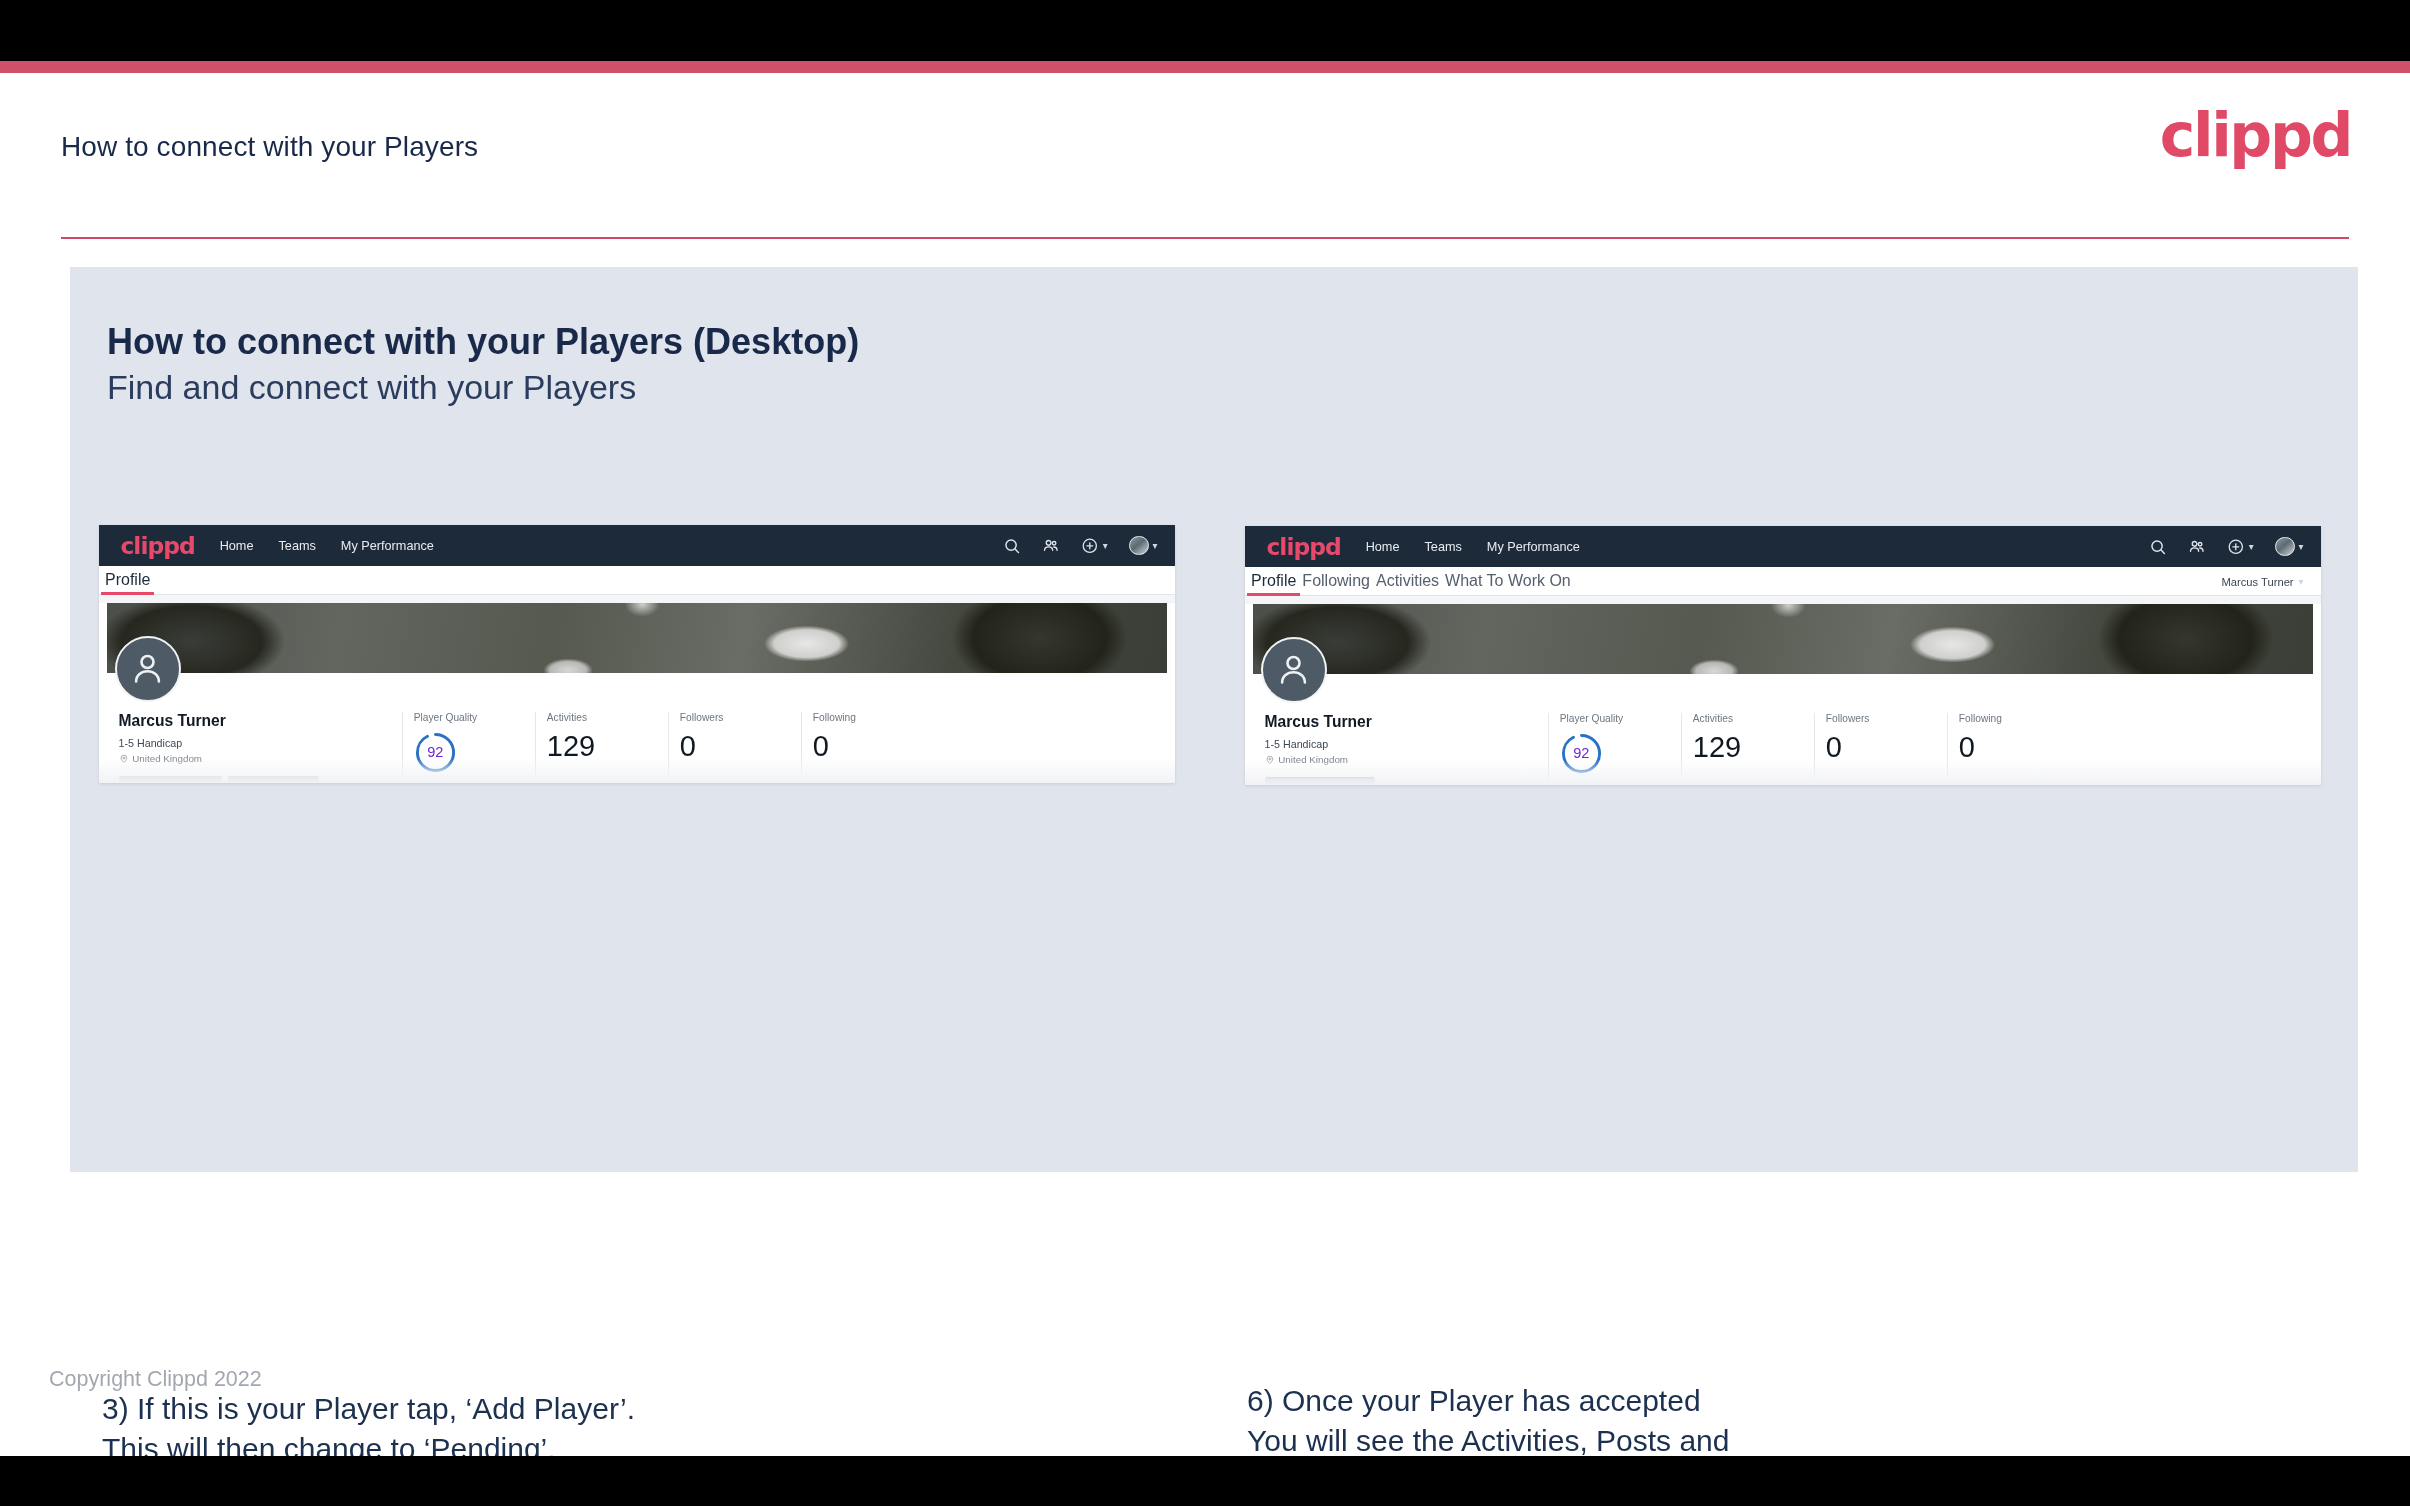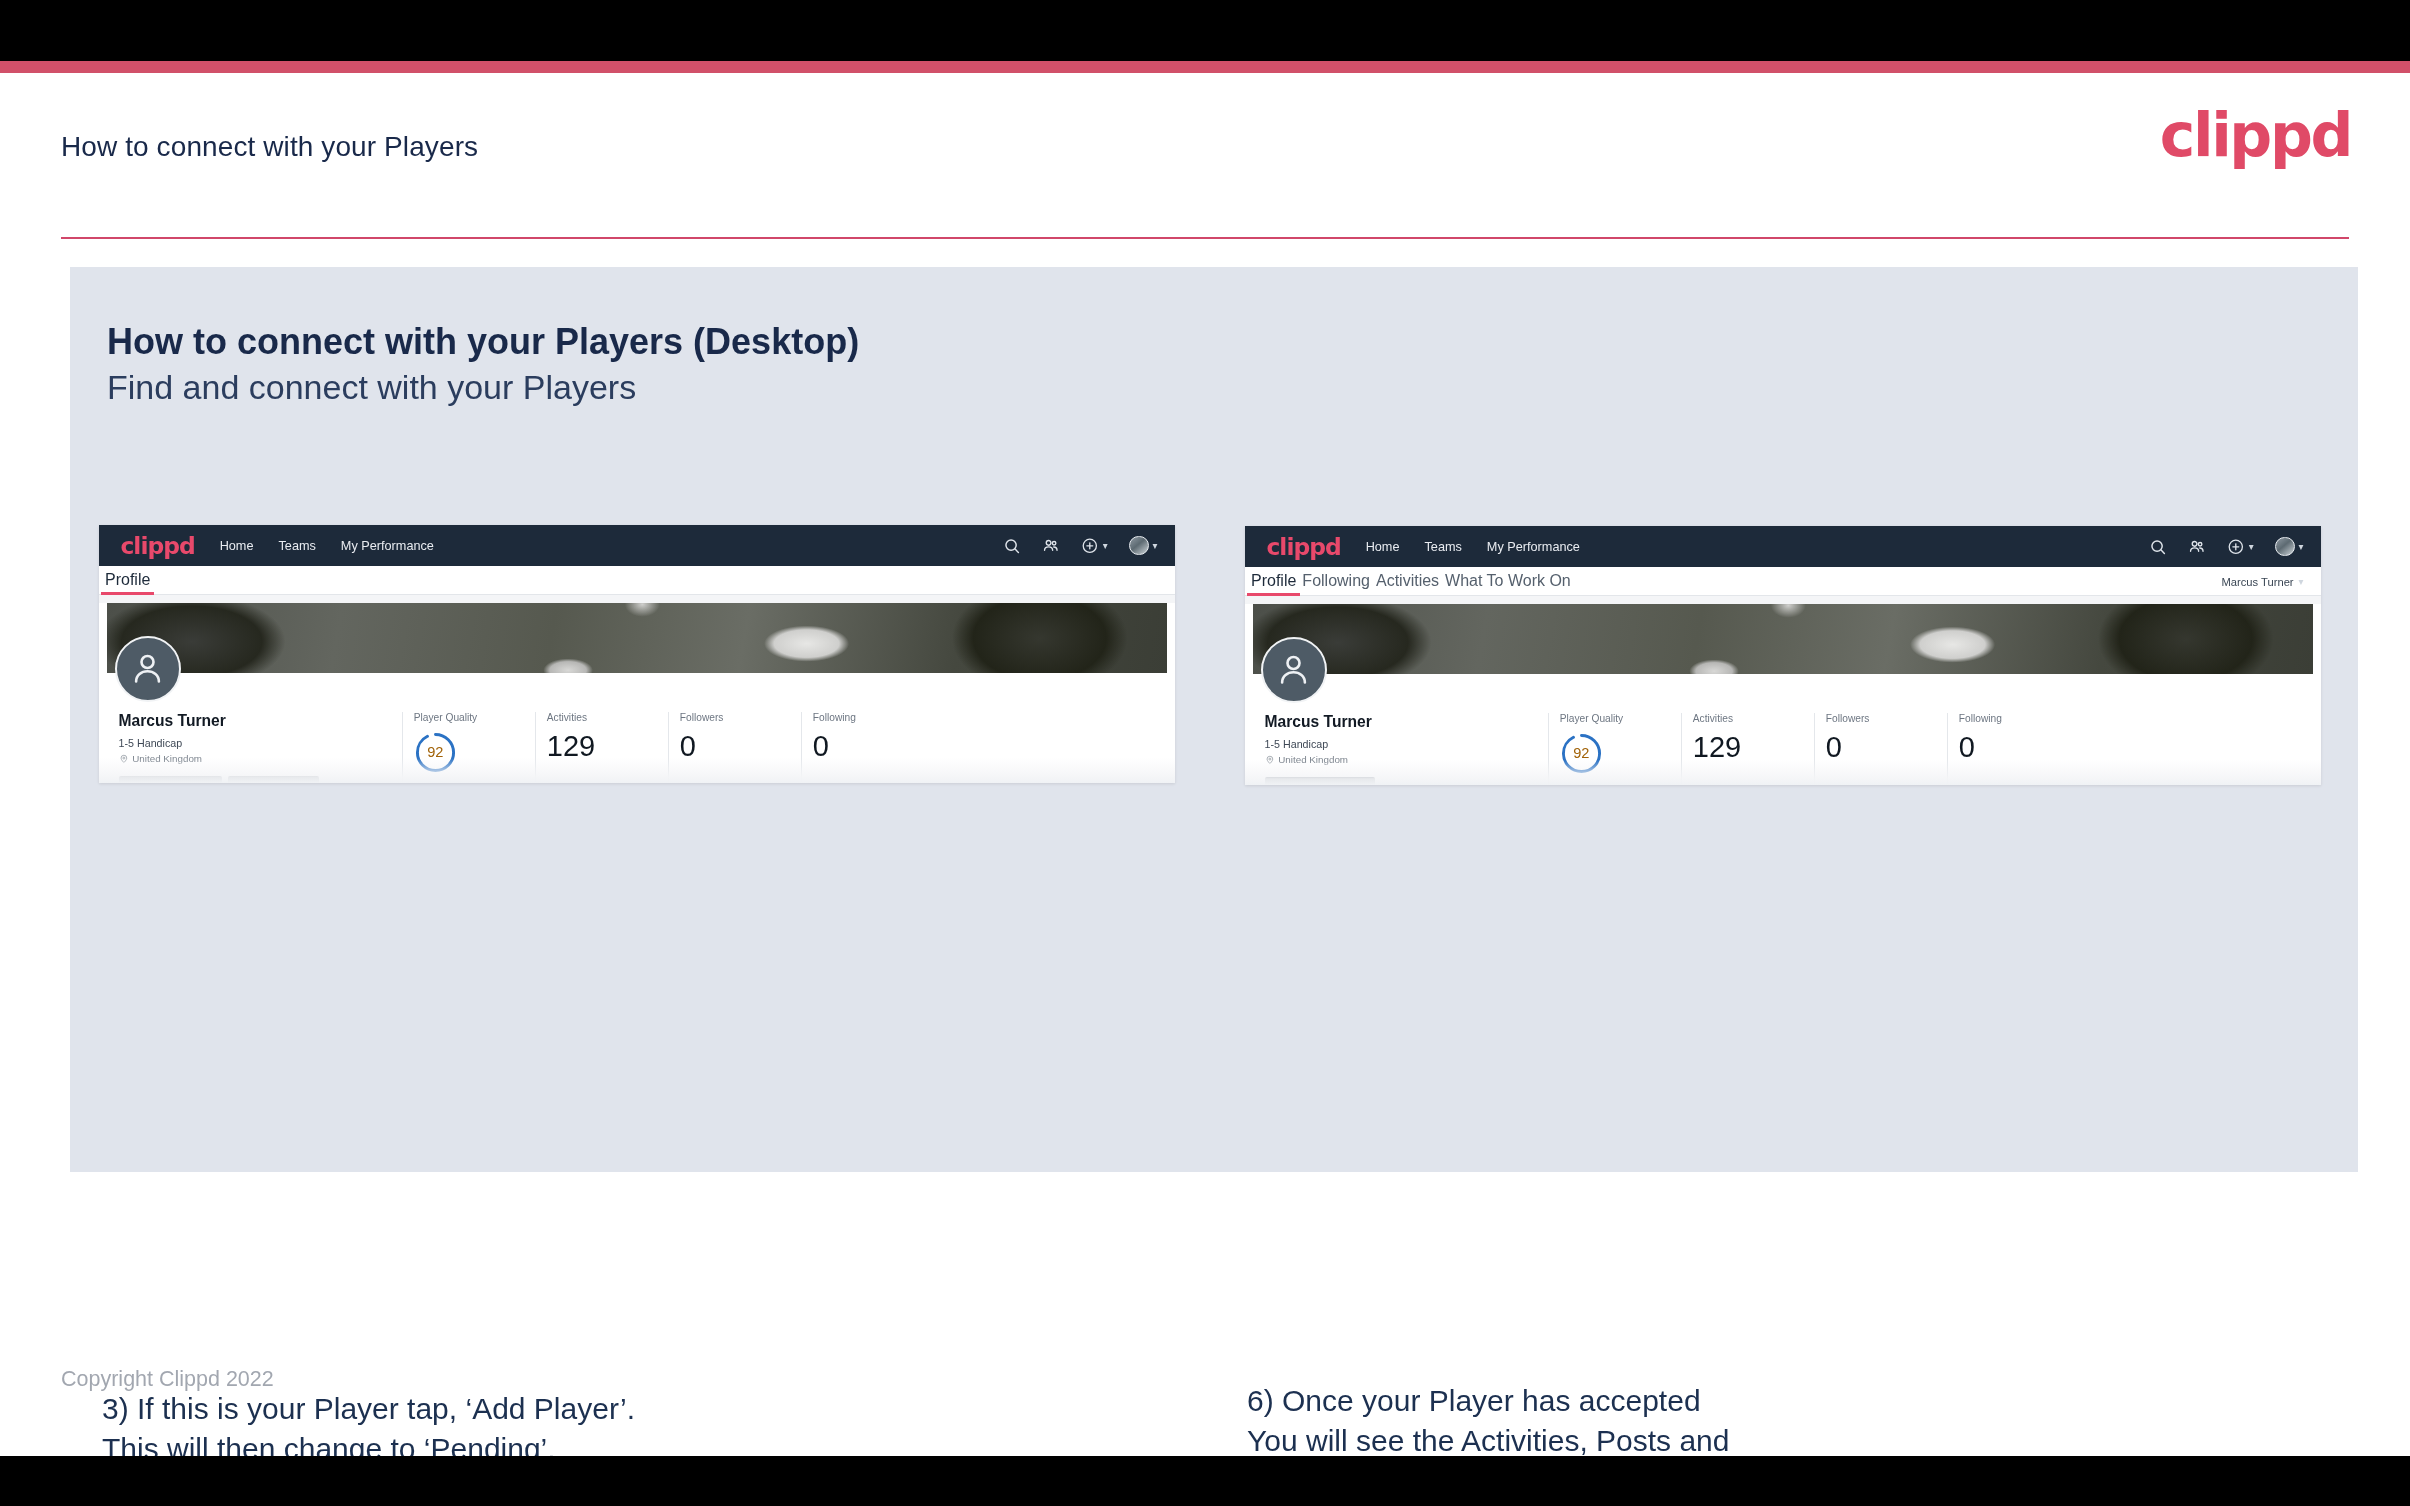--- a/index.html
+++ b/index.html
@@ -214,21 +214,21 @@
   .stat-label { font-size: 10.2px; color: #6d7682; }
   .stat-value { font-size: 29px; font-weight: 400; color: #101821; margin-top: 8.8px; line-height: 1; }
   .ring {
     position: relative;
     width: 43px; height: 43px; margin-top: 7.8px;
   }
   .ring svg { position: absolute; inset: 0; width: 43px; height: 43px; transform: rotate(-90deg); }
   .ring-num {
     position: absolute; inset: 0;
     display: flex; align-items: center; justify-content: center;
-    font-size: 14.6px; font-weight: 500; color: #a16207;
+    font-size: 14.6px; font-weight: 500; color: #6d28d9;
   }
 
   
   .shot-fade {
     position: absolute; left: 0; right: 0; bottom: 0; height: 25px;
     background: linear-gradient(to bottom, rgba(255,255,255,0) 0%, rgba(244,245,247,0.92) 75%, #f0f2f5 100%);
     pointer-events: none;
   }
 
   
@@ -236,21 +236,21 @@
     position: absolute;
     font-size: 30px;
     line-height: 40px;
     color: #1c3050;
     font-weight: 400;
   }
   .caption-left  { left: 32px;   top: 1122px; width: 1073px; }
   .caption-right { left: 1177px; top: 1114px; width: 1073px; }
 
   .copyright {
-    position: absolute; left: 61px; top: 1367px;
+    position: absolute; left: 49px; top: 1367px;
     font-size: 21.5px; color: #a2a7b0; text-align: center;
   }
 </style>
 </head>
 <body>
 
 <div id="slide">
 
   <div class="bar-black-top"></div>
   <div class="bar-pink-top"></div>

